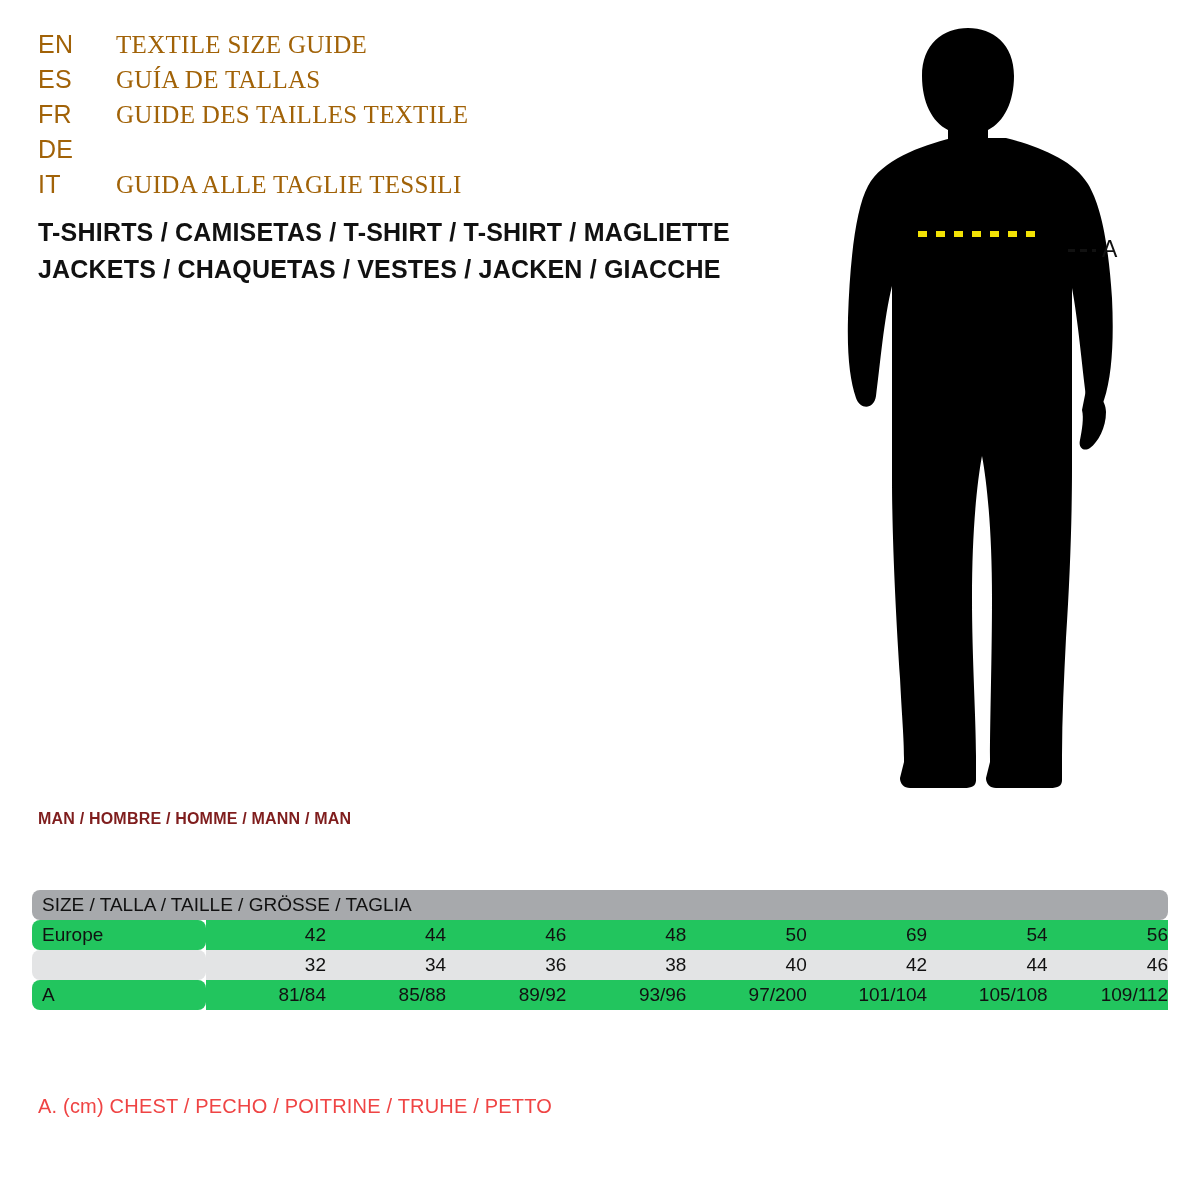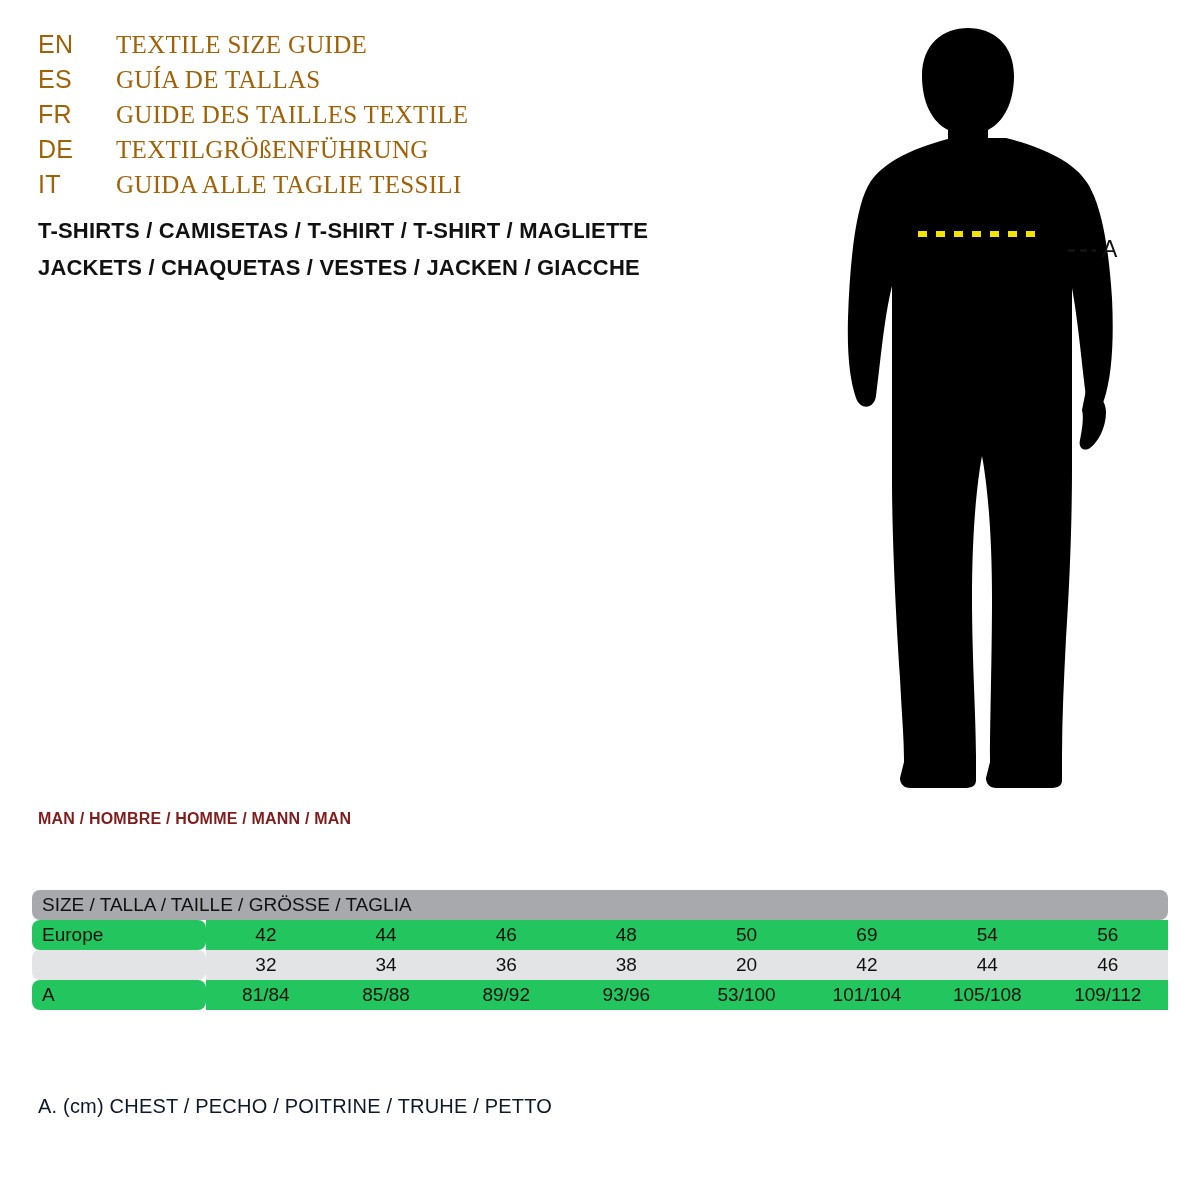--- a/index.html
+++ b/index.html
@@ -45,21 +45,21 @@
     font-family: Liberation Serif, serif;
   }
 
   .garment-lines {
     position: absolute;
     left: 38px;
     top: 218px;
     width: 760px;
   }
   .garment-line {
-    font-size: 22px;
+    font-size: 25px;
     font-weight: bold;
     letter-spacing: 0.2px;
     height: 37px;
     color: #111;
   }
 
   
   .figure-wrap {
     position: absolute;
     left: 800px;
@@ -122,29 +122,29 @@
   .row-plain td {
     background: #22c55e;
   }
   .cell-label {
     text-align: left;
     padding-left: 10px !important;
     width: 165px;
     border-radius: 8px;
   }
   .cell-val {
-    text-align: center;
+    text-align: right;
     width: 121px;
   }
   .footnote {
     position: absolute;
     left: 38px;
     top: 1095px;
     font-size: 20px;
-    color: #0f172a;
+    color: #ef4444;
     letter-spacing: 0.2px;
   }
 </style>
 </head>
 <body>
 
 <div class="page">
 
   <div class="lang-block">
     <div class="lang-row">
@@ -154,21 +154,20 @@
     <div class="lang-row">
       <span class="lang-code">ES</span>
       <span class="lang-text">GUÍA DE TALLAS</span>
     </div>
     <div class="lang-row">
       <span class="lang-code">FR</span>
       <span class="lang-text">GUIDE DES TAILLES TEXTILE</span>
     </div>
     <div class="lang-row">
       <span class="lang-code">DE</span>
-      <span class="lang-text">TEXTILGRÖßENFÜHRUNG</span>
     </div>
     <div class="lang-row">
       <span class="lang-code">IT</span>
       <span class="lang-text">GUIDA ALLE TAGLIE TESSILI</span>
     </div>
   </div>
 
   <div class="garment-lines">
     <div class="garment-line">T-SHIRTS / CAMISETAS / T-SHIRT / T-SHIRT / MAGLIETTE</div>
     <div class="garment-line">JACKETS / CHAQUETAS / VESTES / JACKEN / GIACCHE</div>
@@ -237,33 +236,33 @@
         <td class="cell-val">56</td>
       </tr>
 
 
       <tr class="row-shade">
         <td class="cell-label"></td>
         <td class="cell-val">32</td>
         <td class="cell-val">34</td>
         <td class="cell-val">36</td>
         <td class="cell-val">38</td>
-        <td class="cell-val">20</td>
+        <td class="cell-val">40</td>
         <td class="cell-val">42</td>
         <td class="cell-val">44</td>
         <td class="cell-val">46</td>
       </tr>
 
       <tr class="row-plain">
         <td class="cell-label">A</td>
         <td class="cell-val">81/84</td>
         <td class="cell-val">85/88</td>
         <td class="cell-val">89/92</td>
         <td class="cell-val">93/96</td>
-        <td class="cell-val">53/100</td>
+        <td class="cell-val">97/200</td>
         <td class="cell-val">101/104</td>
         <td class="cell-val">105/108</td>
         <td class="cell-val">109/112</td>
       </tr>
     </tbody>
   </table>
 
   <div class="footnote">A. (cm) CHEST / PECHO / POITRINE / TRUHE / PETTO</div>
 
 </div>

